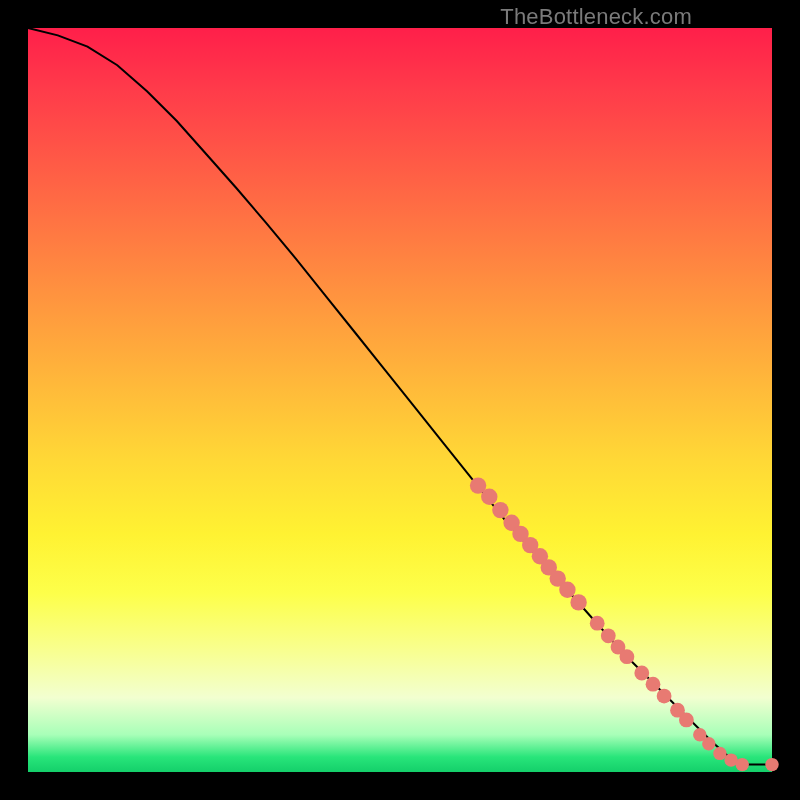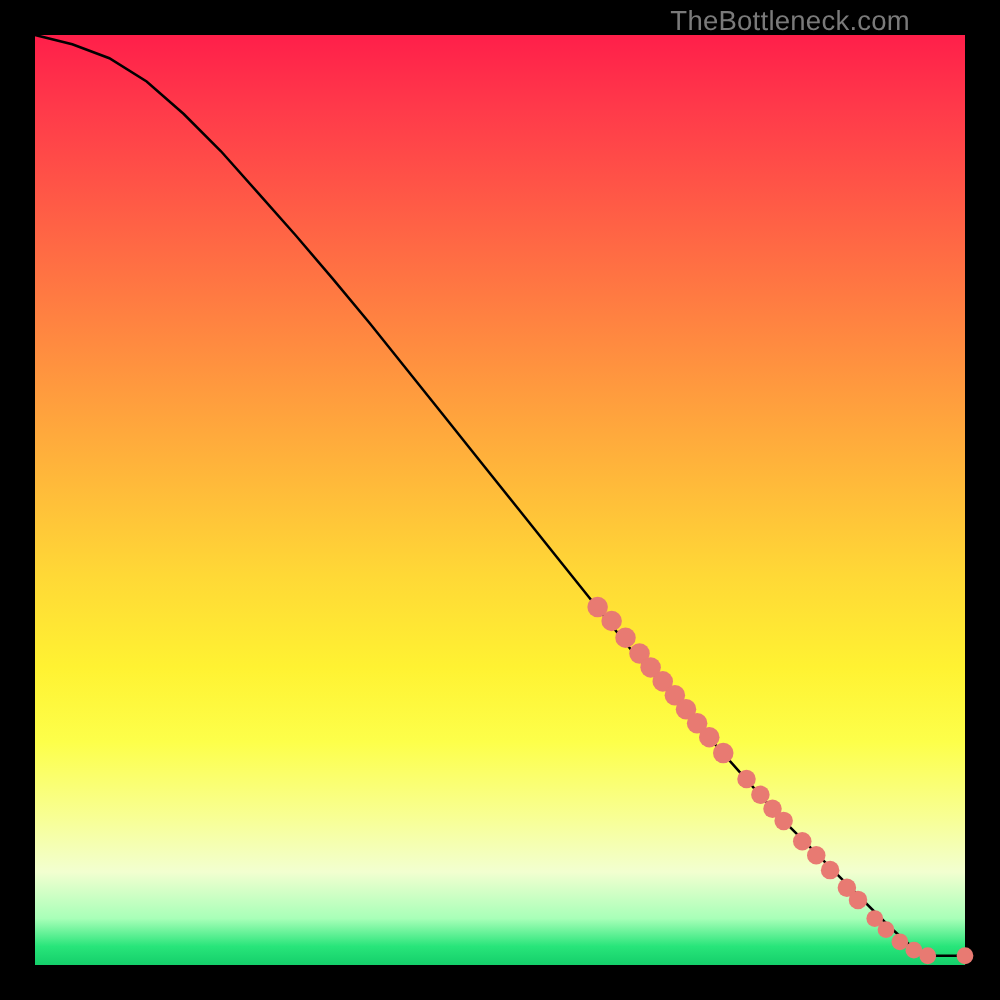--- a/index.html
+++ b/index.html
@@ -8,21 +8,20 @@
     width: 800px;
     height: 800px;
     background: #000;
     font-family: Arial, Helvetica, sans-serif;
     overflow: hidden;
   }
   .stage {
     position: relative;
     width: 722px;
     height: 800px;
-    padding-left: 36px;
   }
   .plot {
     position: absolute;
     left: 28px;
     top: 28px;
     width: 744px;
     height: 744px;
     background: linear-gradient(
       to bottom,
       #ff1f4a 0%,

